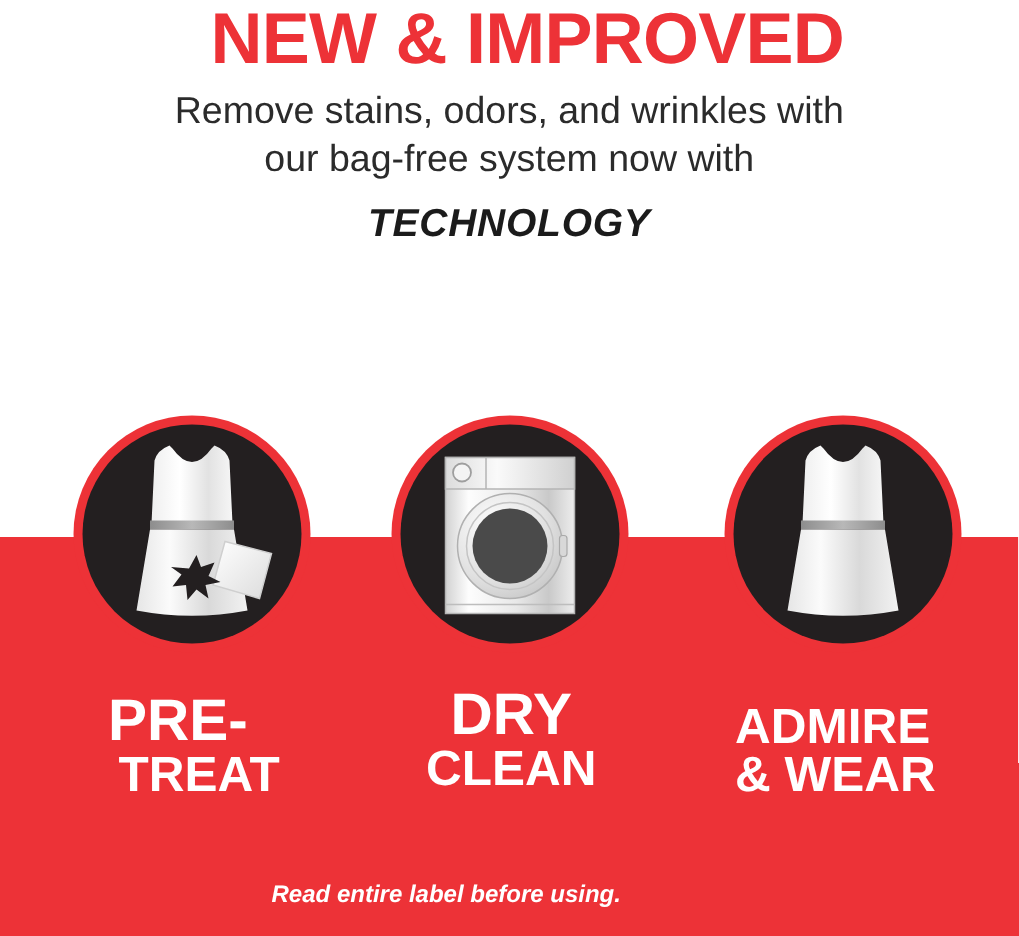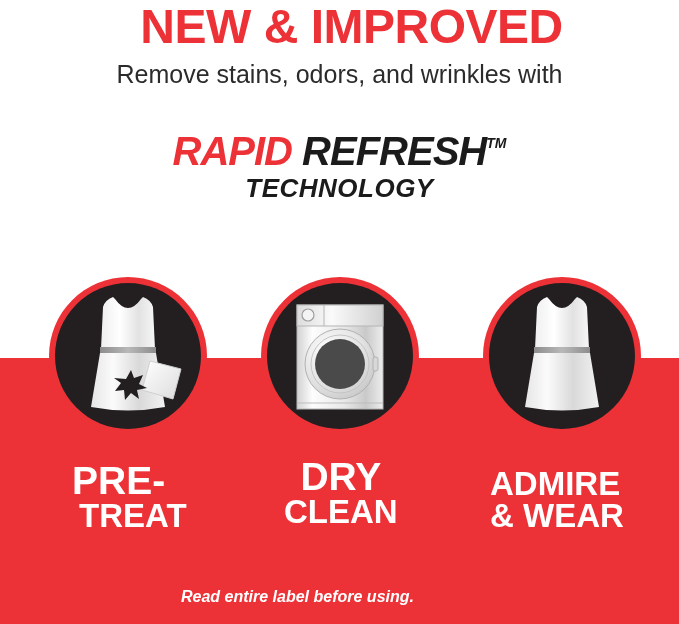--- a/index.html
+++ b/index.html
@@ -152,26 +152,24 @@
 </style>
 </head>
 <body>
 
 <div id="poster">
 
   <div class="headline">NEW &amp; IMPROVED</div>
 
   <div class="subhead">
     <span class="l1">Remove stains, odors, and wrinkles with</span>
+    <span class="l2">our bag-free system now with</span>
   </div>
 
   <div class="brand">
-    <div class="brand-line1">
-      <span class="brand-rapid">RAPID</span><span>&nbsp;</span><span class="brand-refresh">REFRESH</span><span class="brand-tm">TM</span>
-    </div>
     <div class="brand-line2">TECHNOLOGY</div>
   </div>
 
   <div class="red-band"></div>
 
   <div class="circle" id="circle-1">
     <div class="circle-inner">
       <svg viewBox="0 0 146 146" xmlns="http://www.w3.org/2000/svg">
         <defs>
           <linearGradient id="g1top" x1="0" y1="0" x2="1" y2="0">

